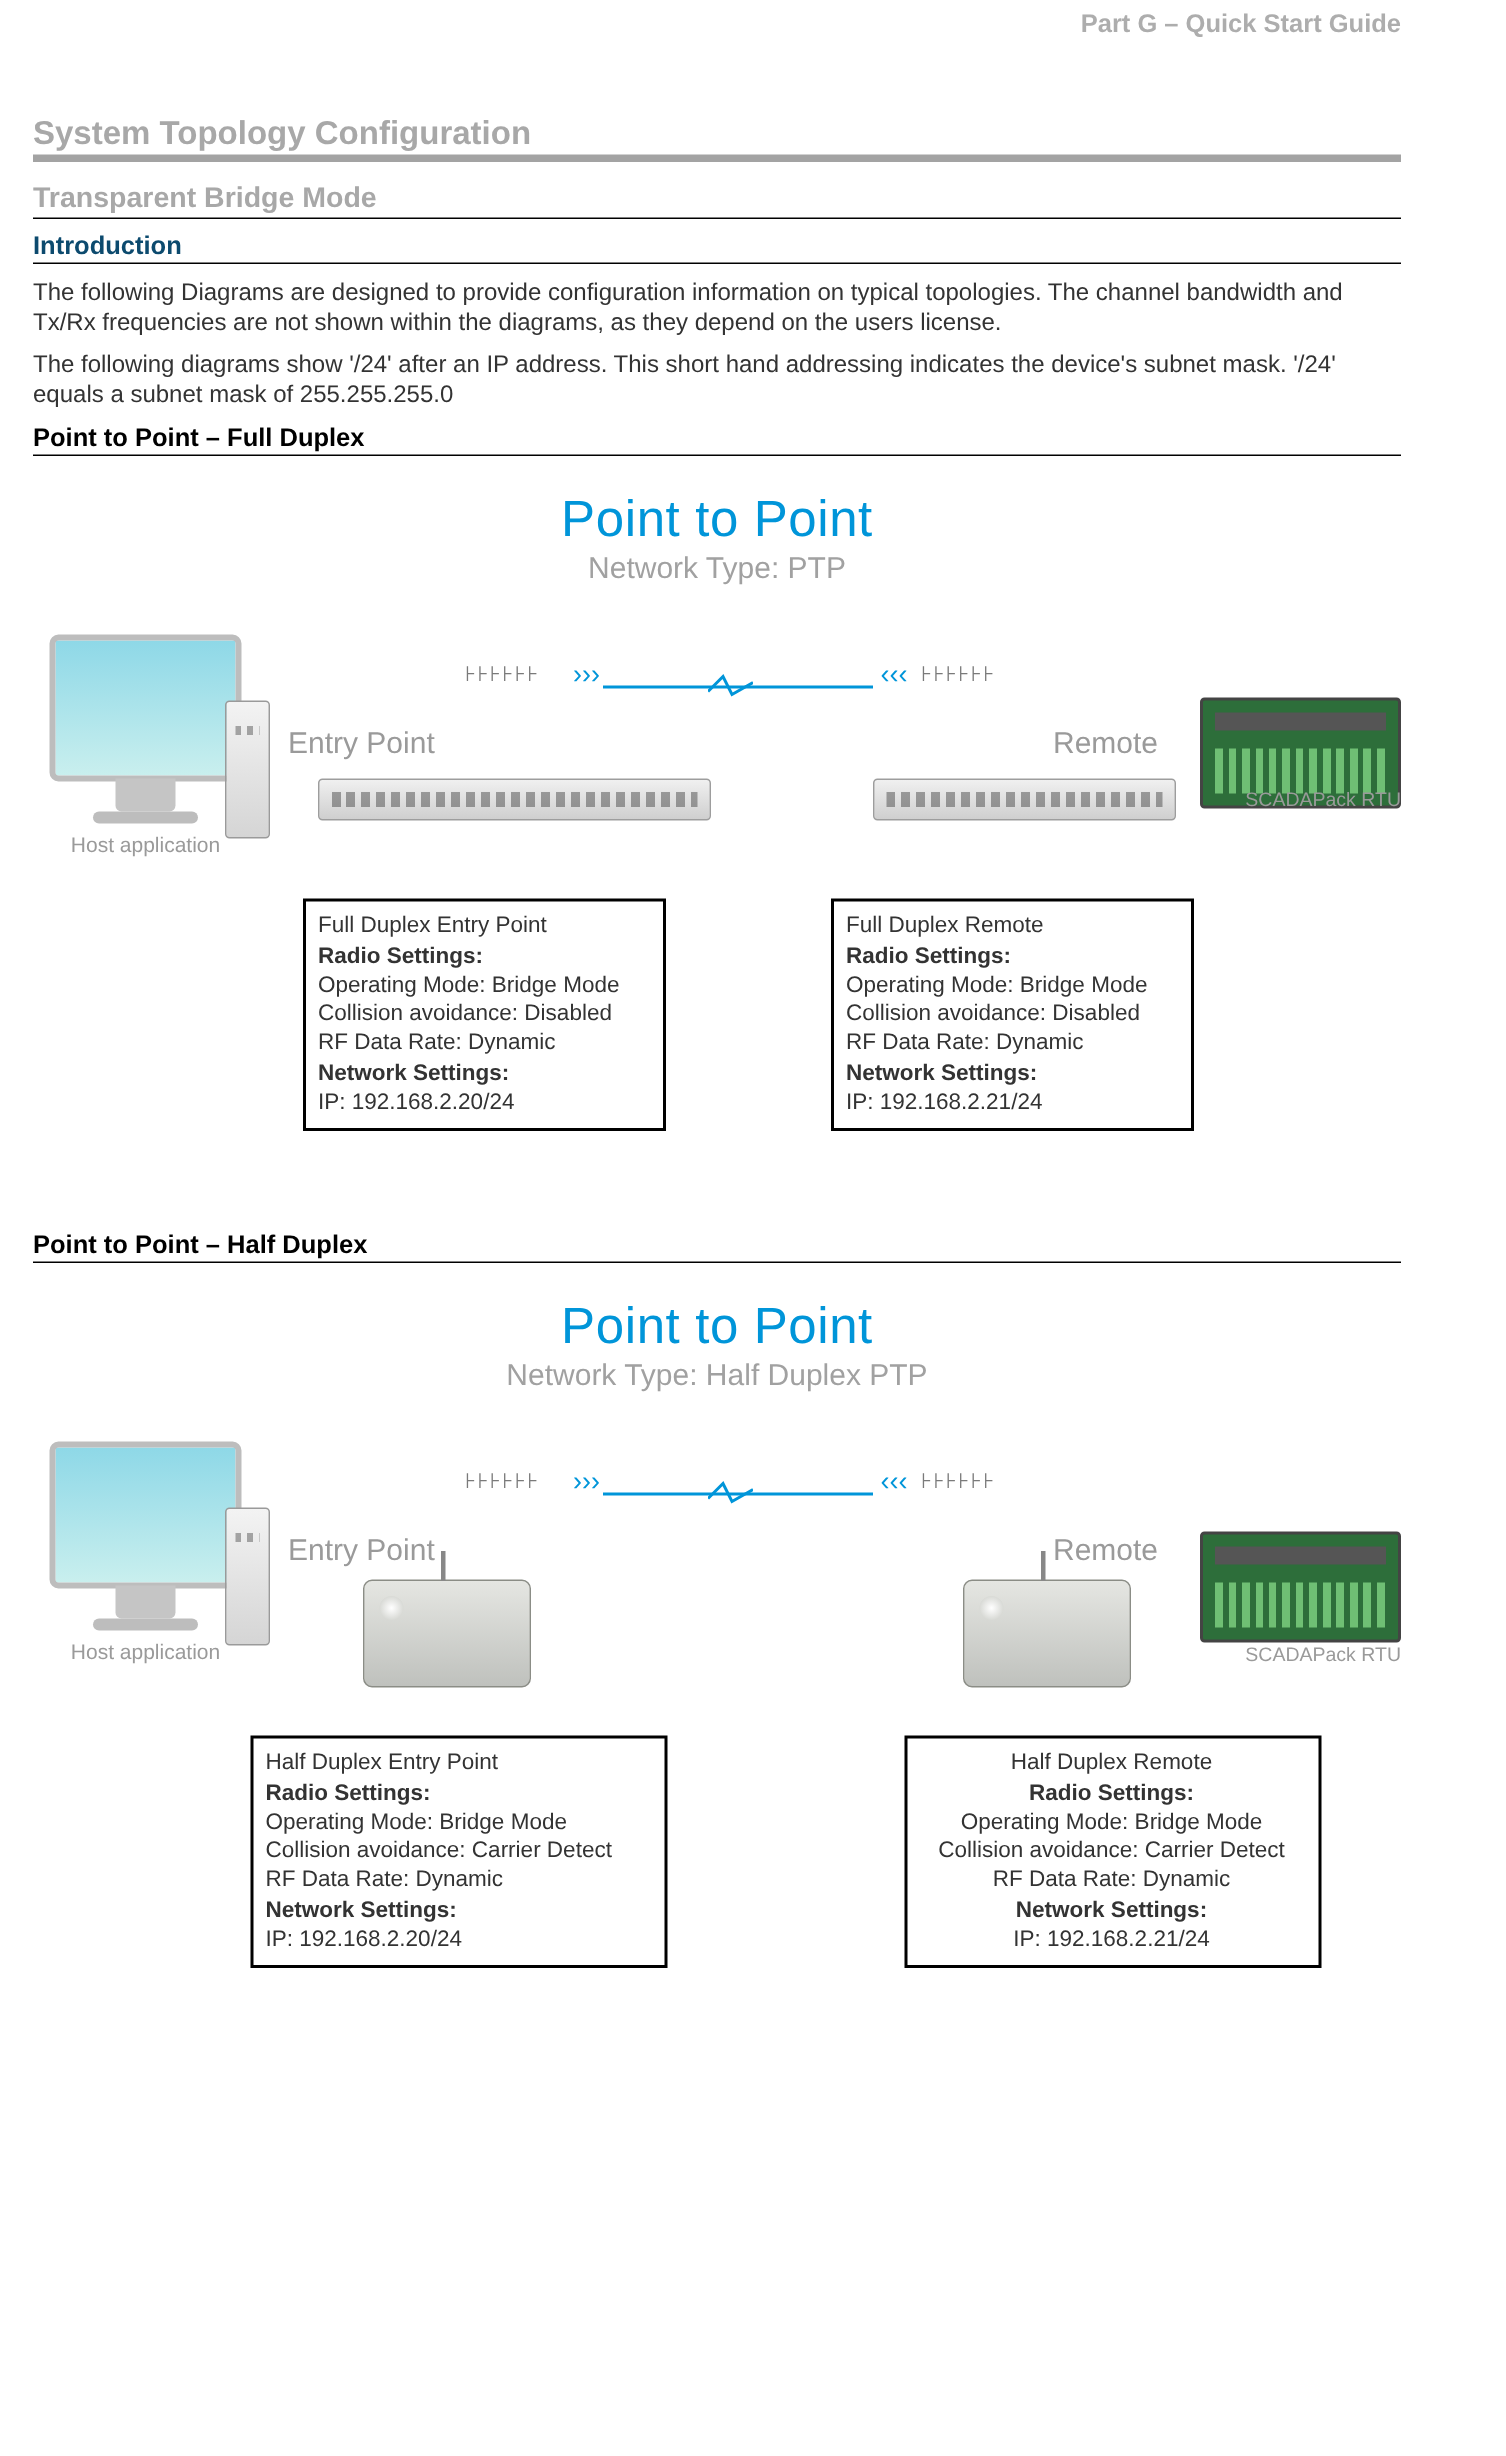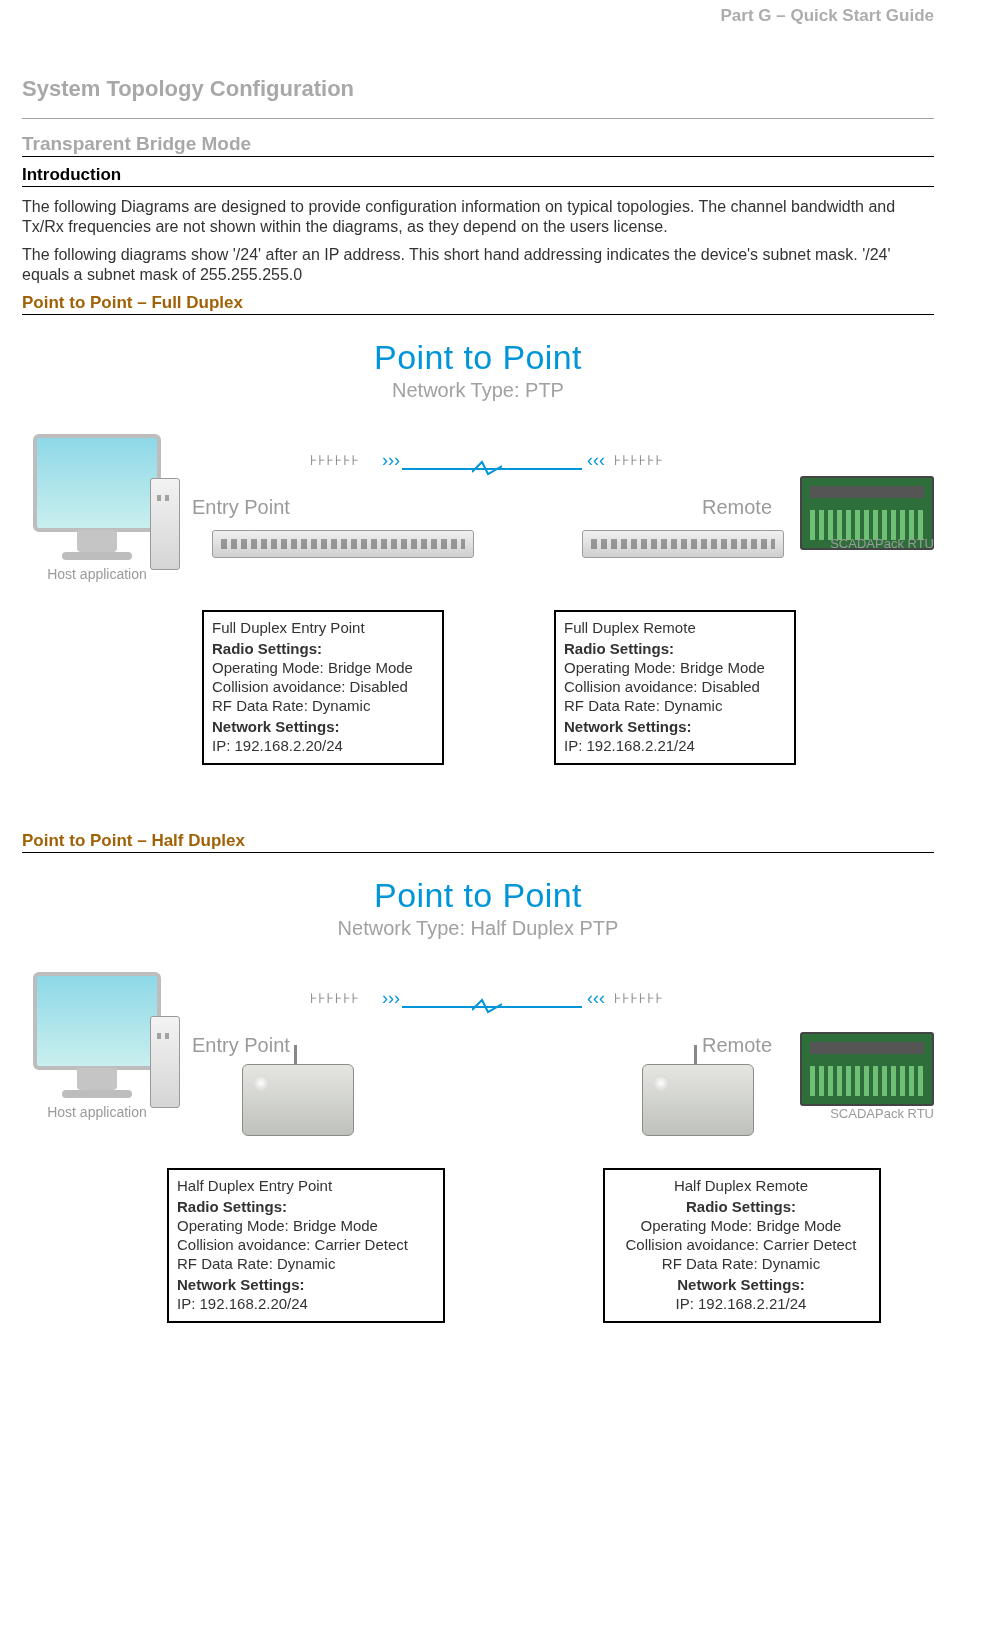--- a/index.html
+++ b/index.html
@@ -23,47 +23,47 @@
     top: 6px;
     right: 70px;
     font-size: 17px;
     font-weight: 700;
     color: #adadad;
   }
   .h1 {
     font-size: 22px;
     font-weight: 700;
     color: #a8a8a8;
-    border-bottom: 1px solid #a3a3a3;
-    padding-bottom: 16px;
+    border-bottom: 5px solid #a3a3a3;
+    padding-bottom: 1px;
     margin-top: 58px;
     margin-bottom: 12px;
   }
   .h2 {
     font-size: 19px;
     font-weight: 700;
     color: #a8a8a8;
     border-bottom: 1px solid #000;
     padding-bottom: 1px;
     margin-top: 14px;
     margin-bottom: 8px;
   }
   .h3 {
     font-size: 17px;
     font-weight: 700;
-    color: #000000;
+    color: #0c4a6e;
     border-bottom: 1px solid #000;
     padding-bottom: 1px;
     margin-top: 8px;
     margin-bottom: 10px;
   }
   .section-heading {
     font-size: 17px;
     font-weight: 700;
-    color: #a16207;
+    color: #000000;
     border-bottom: 1px solid #000;
     padding-bottom: 1px;
     margin-top: 6px;
     margin-bottom: 4px;
   }
   p.body {
     font-size: 16px;
     line-height: 20px;
     margin: 6px 0 8px 0;
     color: #333;

